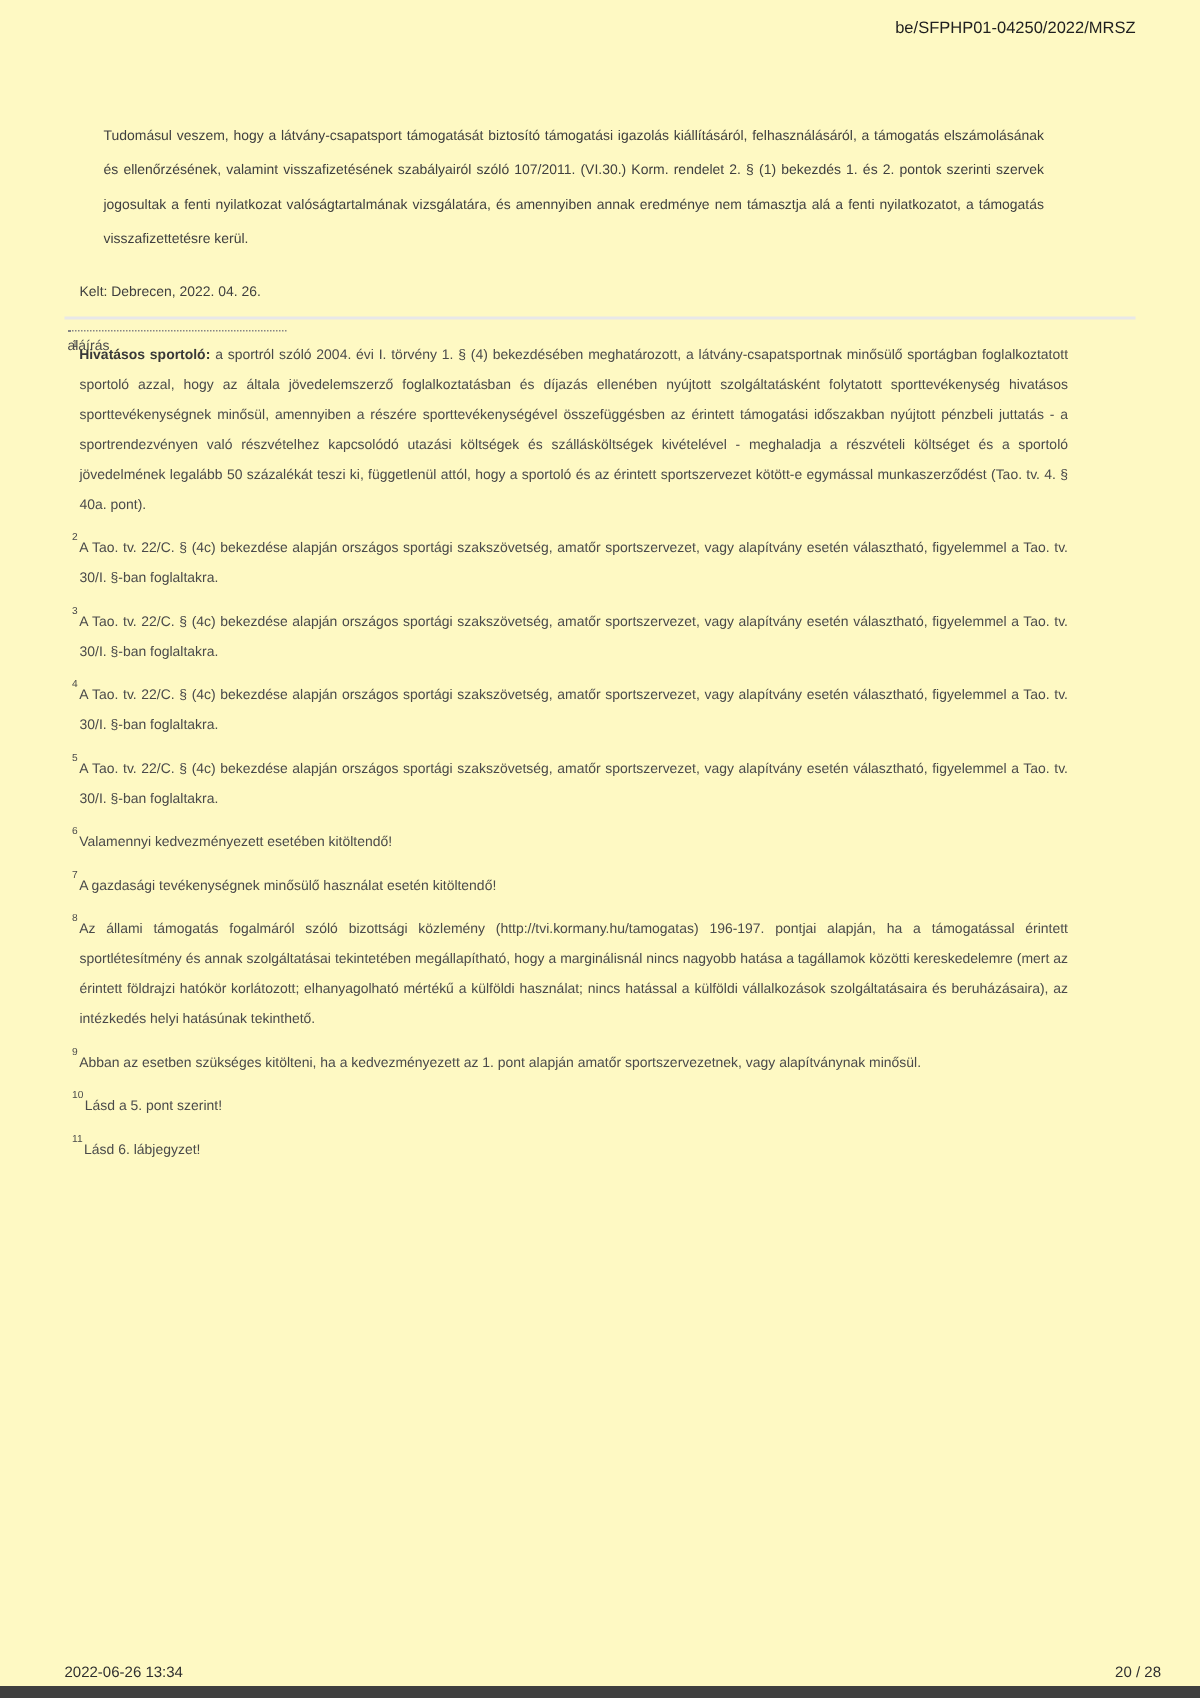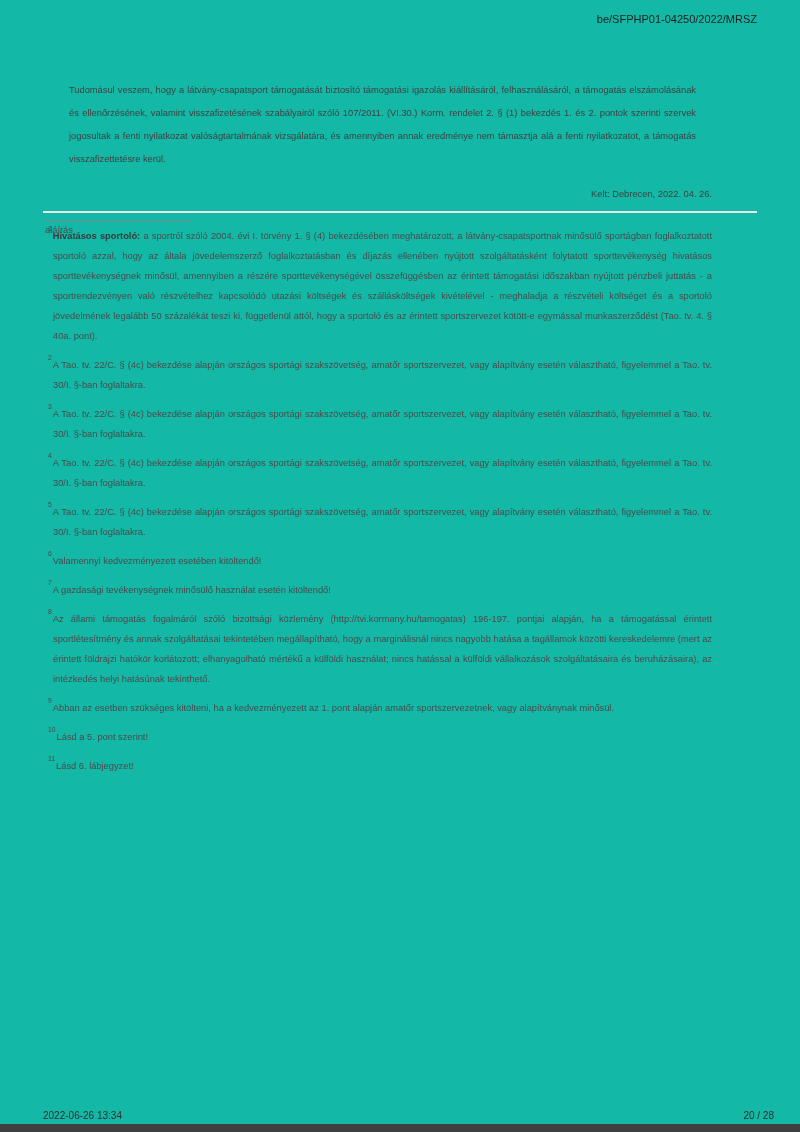--- a/index.html
+++ b/index.html
@@ -3,21 +3,21 @@
 <meta charset="utf-8">
 <style>
   html, body { margin: 0; padding: 0; }
   body {
     width: 800px; height: 1132px;
     background: #ffffff;
     font-family: "Liberation Sans", sans-serif;
     position: relative;
     overflow: hidden;
   }
-  .page { position: absolute; inset: 0; background: #14b8a6; }
+  .page { position: absolute; inset: 0; background: #fef9c3; }
 
   .doc-id {
     position: absolute;
     top: 13px; right: 43px;
     font-size: 11px;
     color: #1f1f1f;
   }
 
   .content {
     position: absolute;
@@ -27,21 +27,20 @@
   .ack {
     font-size: 9.3px;
     line-height: 23px;
     text-align: justify;
     margin: 16px;
   }
   .kelt {
     font-size: 9.3px;
     line-height: 14px;
     margin: 13px 0 0 0;
-    text-align: right;
   }
   .sig-block { margin-top: 19px; margin-left: -8px; }
   .sig-line {
     width: 146px; height: 0;
     border-top: 1px dotted #858585;
   }
   .sig-label {
     font-size: 9.3px;
     color: #4a4a4a;
     margin-top: 4px;

